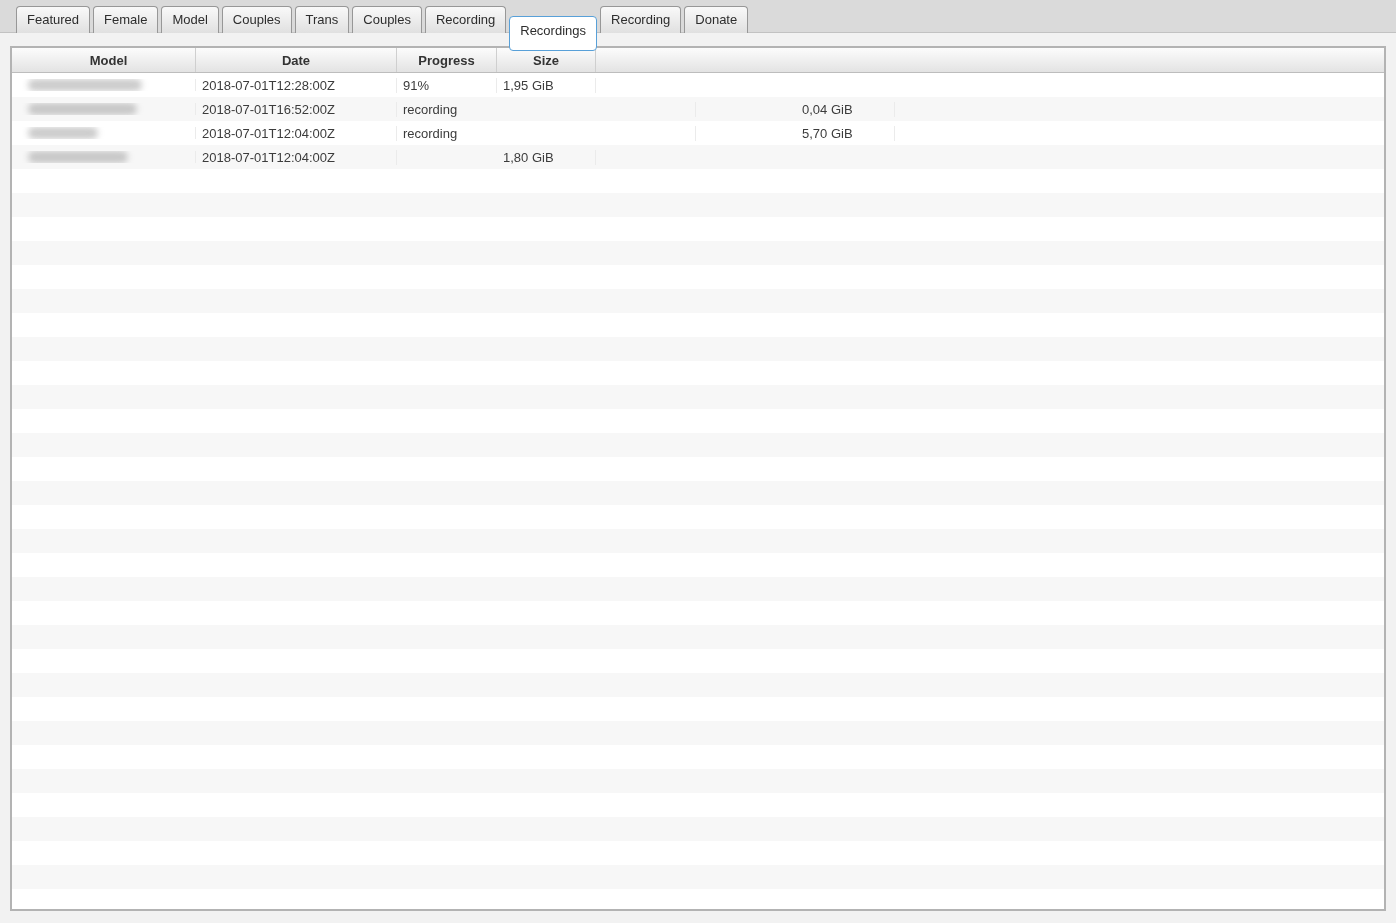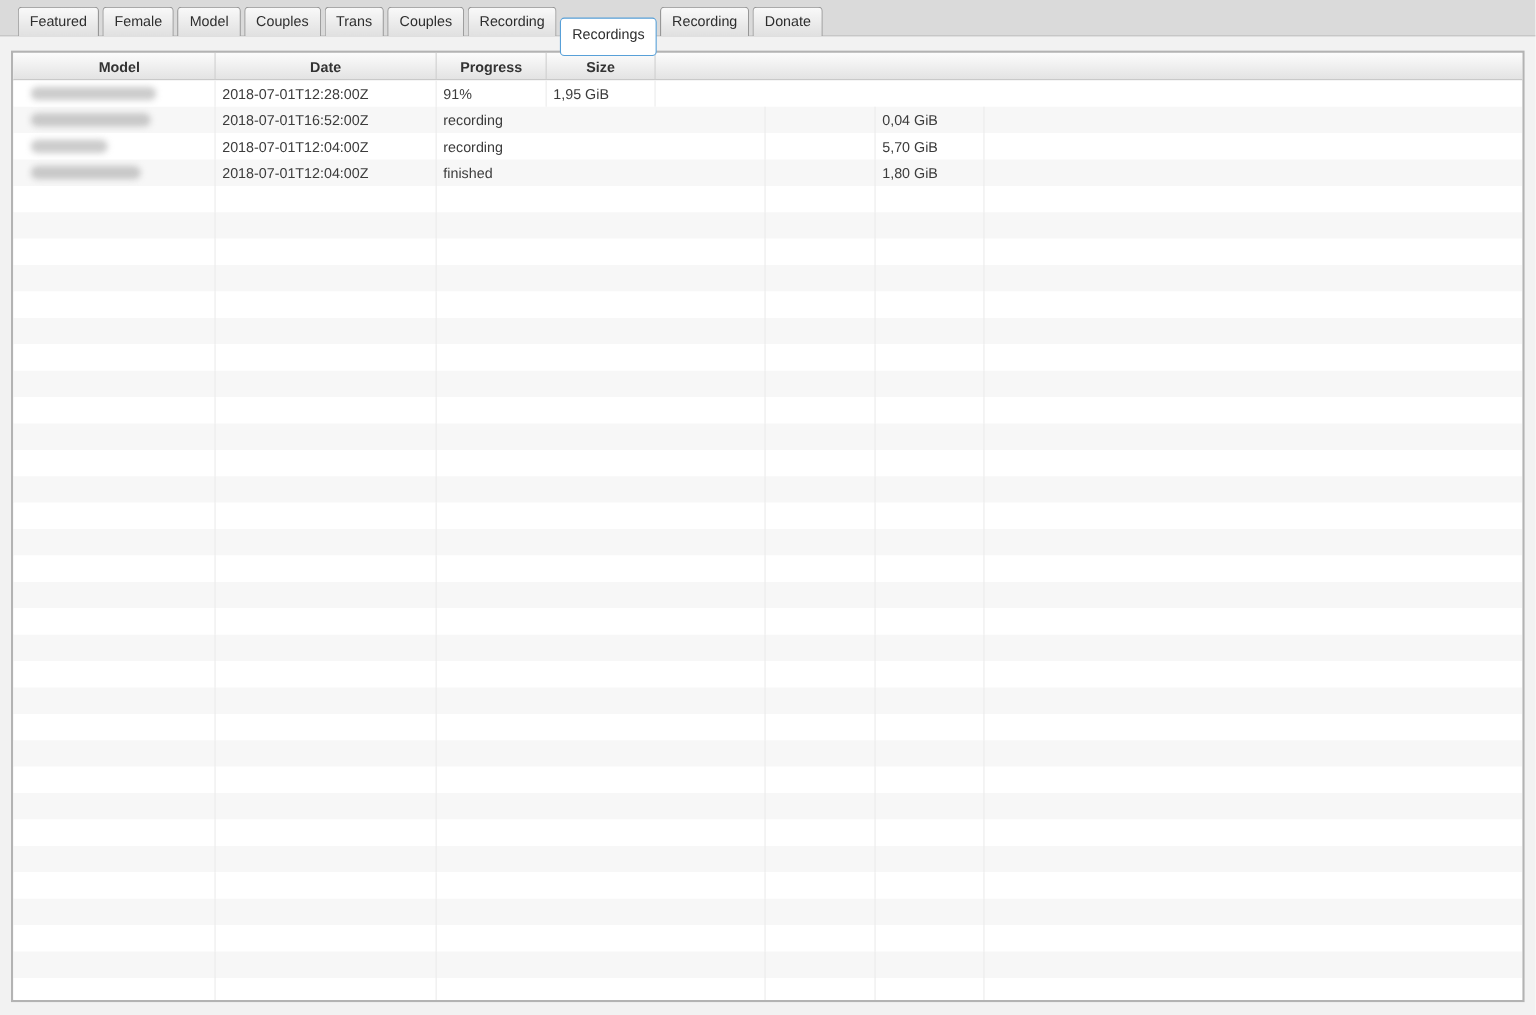--- a/index.html
+++ b/index.html
@@ -58,21 +58,21 @@
     font-weight:bold; color:#333;
   }
   .th {
     display:flex; align-items:center; justify-content:center;
     height:100%;
     border-right:1px solid #cfcfcf;
     overflow:hidden; white-space:nowrap;
   }
   .th.col5 { border-right:none; }
   .tbody { flex:1; overflow:hidden; }
-  .tr { display:flex; height:24px; background:#fff; }
+  .tr { display:flex; height:24px; background:#fff;align-items:center; }
   .tr:nth-child(even) { background:var(--stripe,#f7f7f7); }
   .td {
     display:flex; align-items:center;
     padding-left:6px;
     border-right:1px solid #ebebeb;
     overflow:hidden; white-space:nowrap;
     color:#3c3c3c;
   }
   .td.col5 { border-right:none; }
 
@@ -143,21 +143,20 @@
         <div class="td col2">recording</div>
         <div class="td col3"></div>
         <div class="td col4">5,70 GiB</div>
         <div class="td col5"></div>
       </div>
       <div class="tr">
         <div class="td col0">
           <div class="blur-blob" style="width: 100px;"></div>
         </div>
         <div class="td col1">2018-07-01T12:04:00Z</div>
-        <div class="td col2">finished</div>
         <div class="td col3"></div>
         <div class="td col4">1,80 GiB</div>
         <div class="td col5"></div>
       </div>
       <div class="tr">
         <div class="td col0"></div>
         <div class="td col1"></div>
         <div class="td col2"></div>
         <div class="td col3"></div>
         <div class="td col4"></div>

